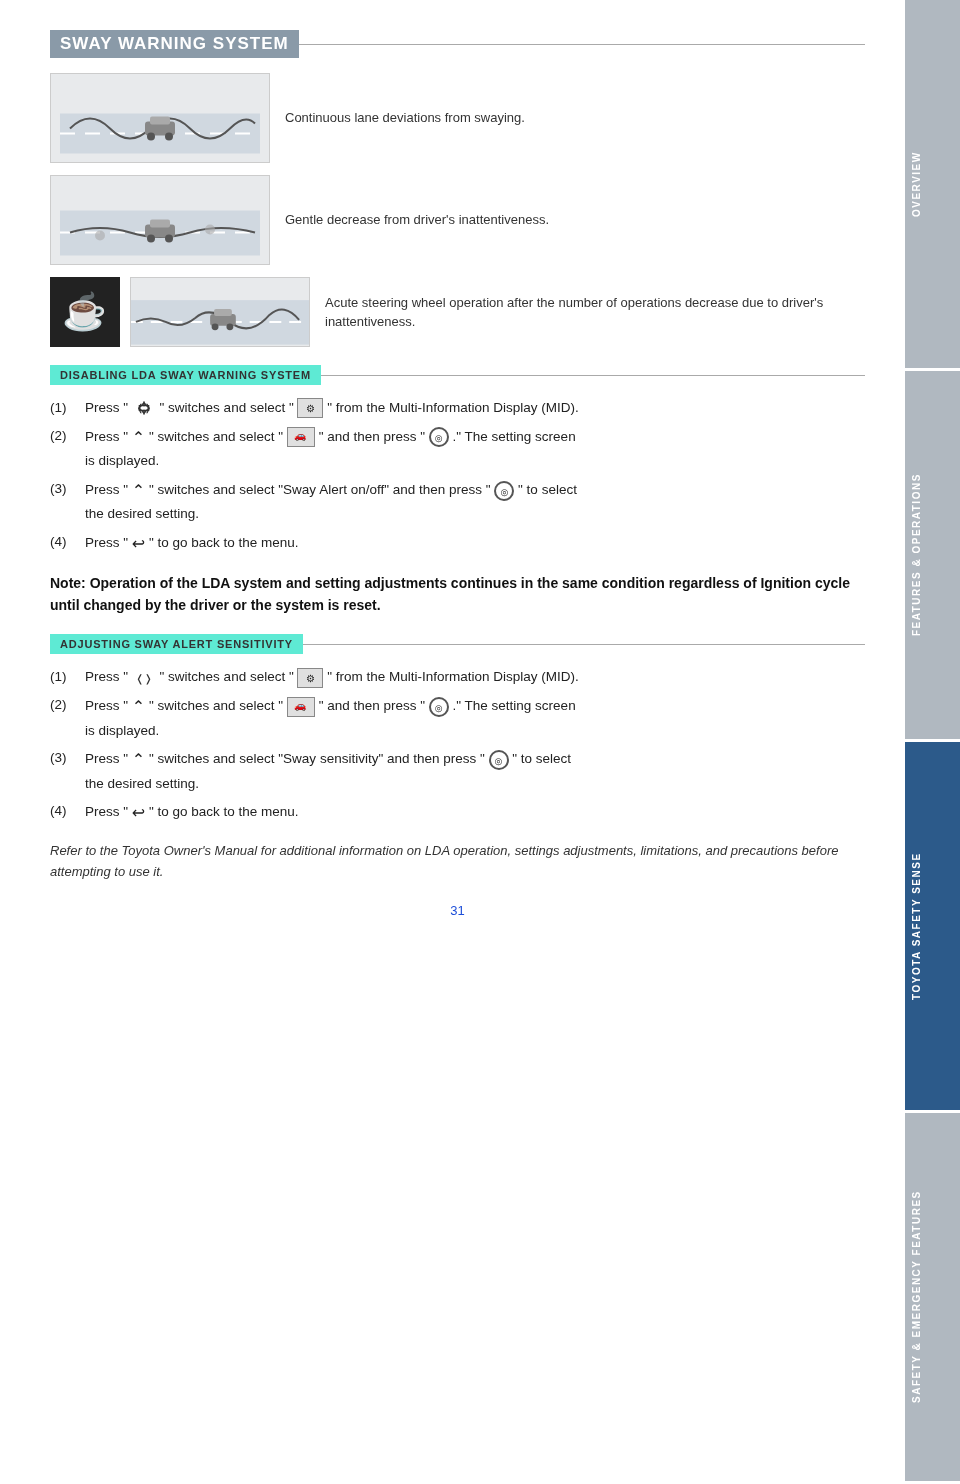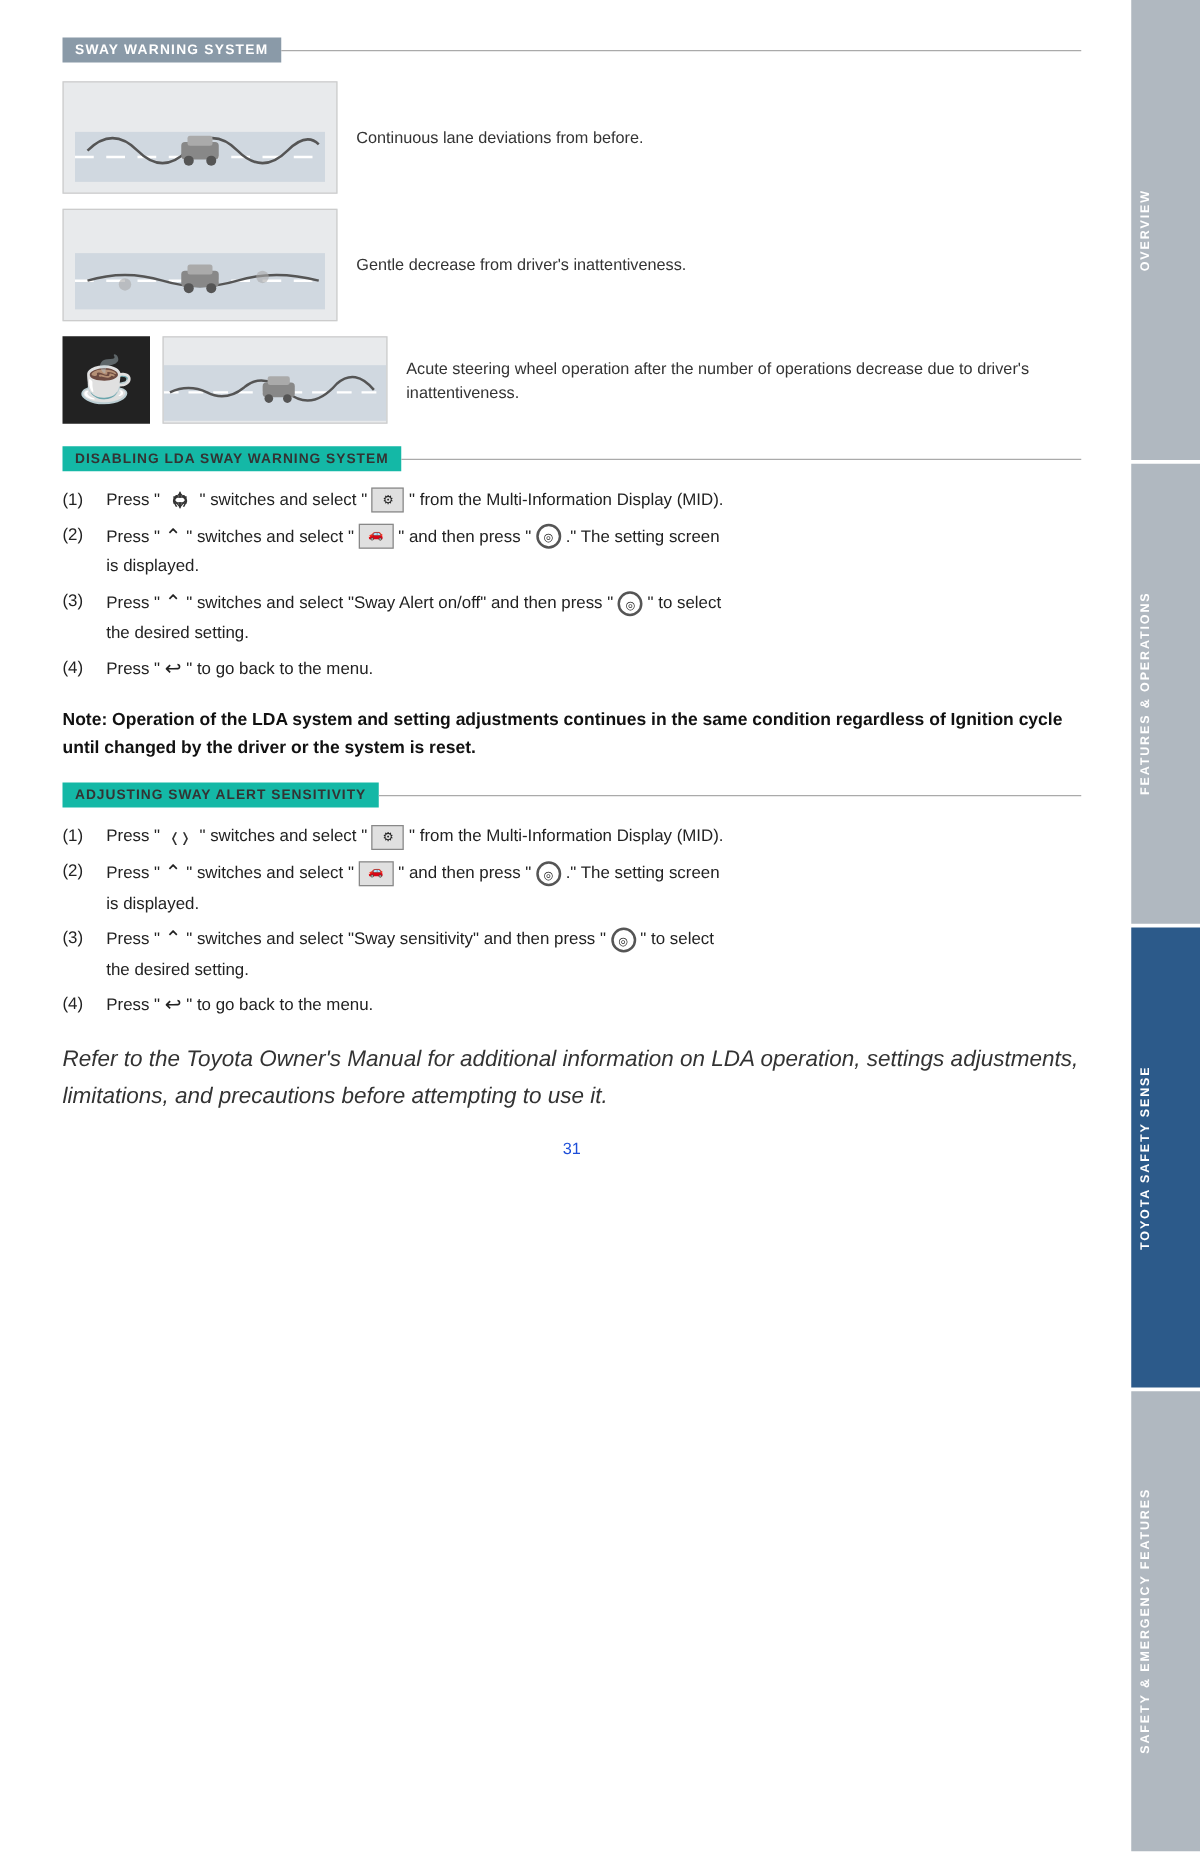--- a/index.html
+++ b/index.html
@@ -154,21 +154,21 @@
     .note-box {
       font-size: 14px;
       font-weight: bold;
       line-height: 1.6;
       margin: 15px 0;
       color: #111;
     }
 
     
     .italic-text {
-      font-size: 18px;
+      font-size: 13px;
       font-style: italic;
       line-height: 1.6;
       color: #333;
       margin-top: 15px;
     }
 
     
     .page-number {
       text-align: center;
       font-size: 13px;
@@ -193,21 +193,21 @@
 
     .header-line {
       display: flex;
       align-items: center;
       margin-bottom: 15px;
     }
 
     .header-line .header-box {
       background: #8a9aa8;
       color: #fff;
-      font-size: 11px;
+      font-size: 17px;
       font-weight: bold;
       letter-spacing: 1px;
       text-transform: uppercase;
       padding: 4px 10px;
       white-space: nowrap;
     }
 
     .header-line .header-rule {
       flex: 1;
       height: 1px;
@@ -215,21 +215,21 @@
       margin-left: 0;
     }
 
     .sub-header-line {
       display: flex;
       align-items: center;
       margin: 18px 0 12px 0;
     }
 
     .sub-header-line .sub-header-box {
-      background: #14b8a6;
+      background: #5eead4;
       color: #333;
       font-size: 11px;
       font-weight: bold;
       letter-spacing: 0.8px;
       text-transform: uppercase;
       padding: 4px 10px;
       white-space: nowrap;
     }
 
     .sub-header-line .sub-header-rule {
@@ -259,21 +259,21 @@
 
           <path d="M10,45 Q30,25 50,45 Q70,65 90,45 Q110,25 130,45 Q150,65 170,45 Q185,30 195,40" stroke="#555" stroke-width="2" fill="none"></path>
 
           <rect x="85" y="38" width="30" height="14" rx="3" fill="#888"></rect>
           <rect x="90" y="33" width="20" height="8" rx="2" fill="#aaa"></rect>
           <circle cx="91" cy="53" r="4" fill="#555"></circle>
           <circle cx="109" cy="53" r="4" fill="#555"></circle>
         </svg>
       </div>
       <div class="description-text">
-        <span>Continuous lane deviations from before.</span>
+        <span>Continuous lane deviations from swaying.</span>
       </div>
     </div>
 
     <div class="images-row">
       <div class="car-illustration">
         <svg viewBox="0 0 200 70">
           <rect x="0" y="25" width="200" height="45" fill="#d0d8e0"></rect>
           <line x1="0" y1="47" x2="200" y2="47" stroke="white" stroke-width="2" stroke-dasharray="15,10"></line>
 
           <path d="M10,47 Q40,38 70,47 Q100,56 130,47 Q160,38 195,47" stroke="#555" stroke-width="2" fill="none"></path>

